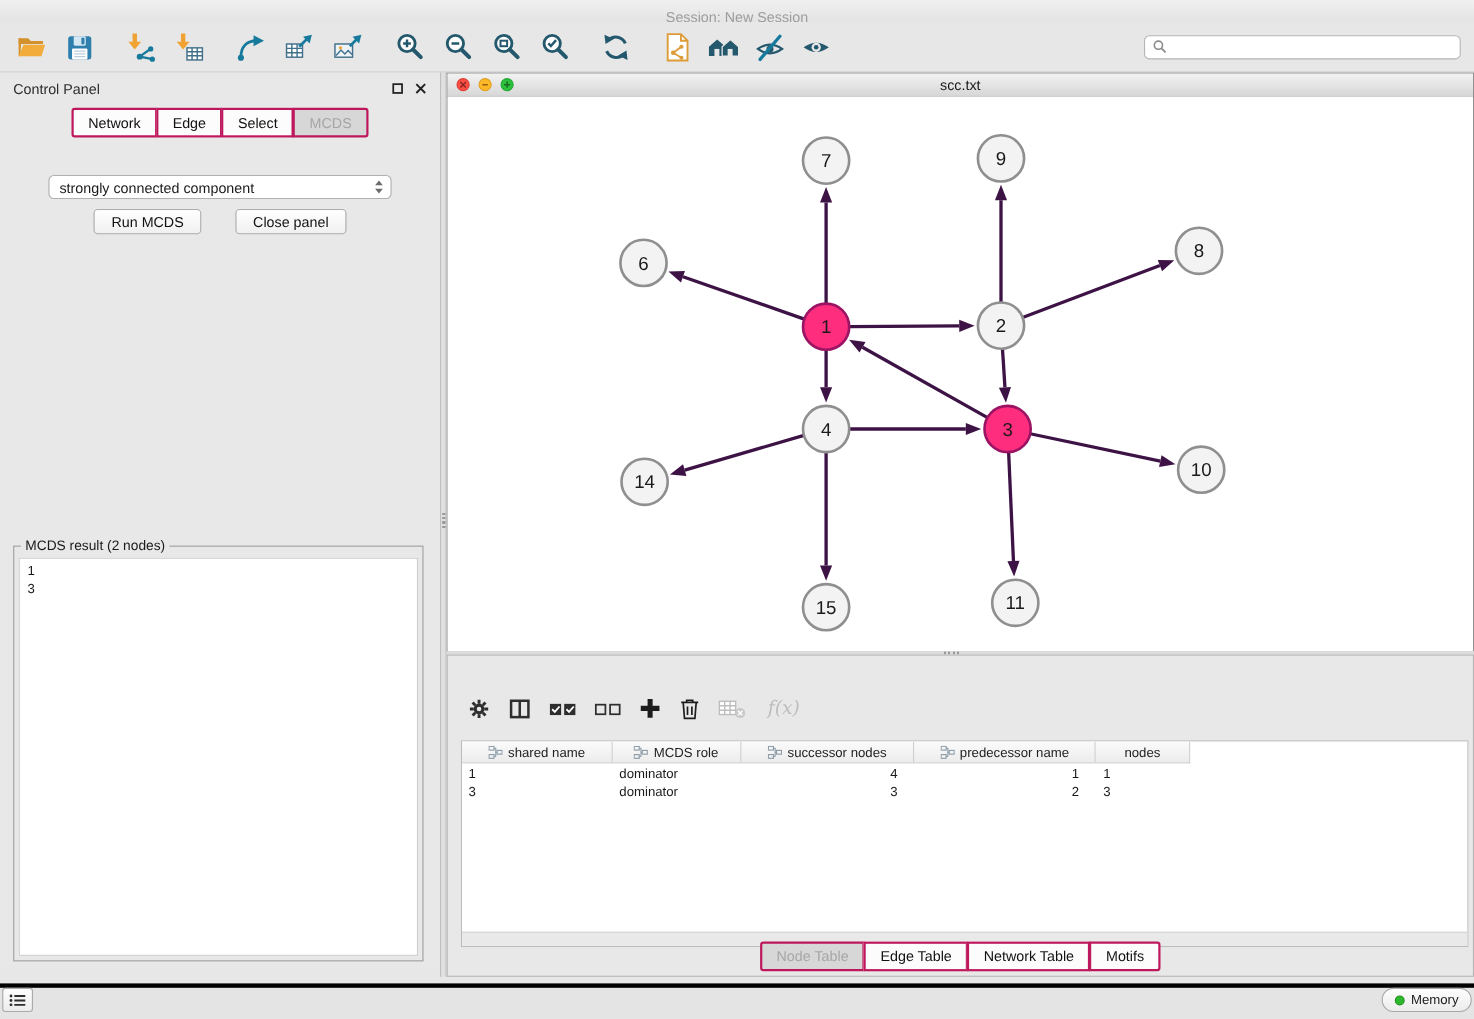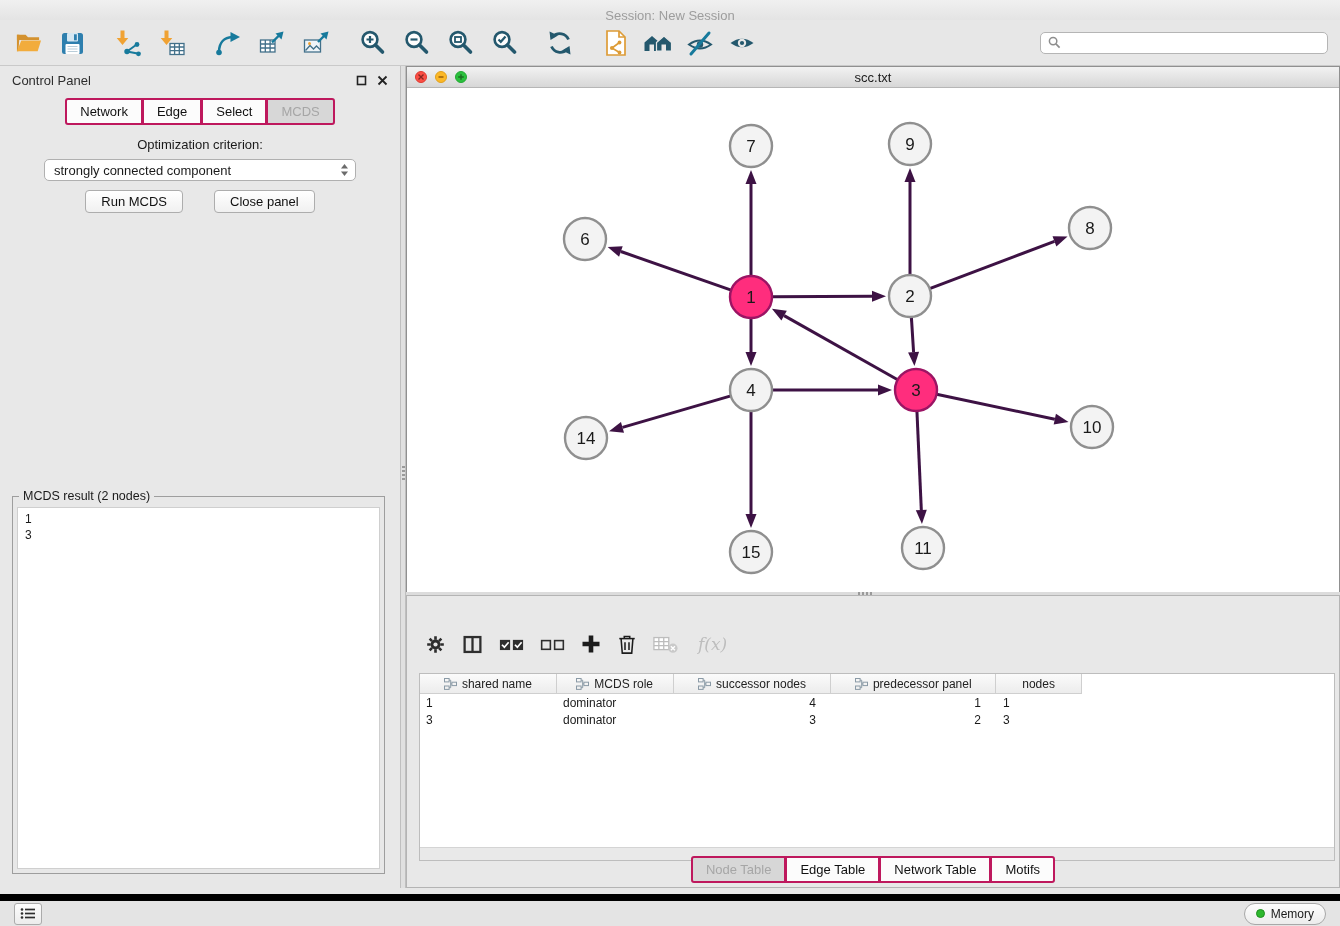--- a/index.html
+++ b/index.html
@@ -78,22 +78,22 @@
 .th { display:flex; align-items:center; justify-content:center; gap:5px; border-right:1px solid #cfcfcf; font-size:12px; color:#222; }
 .th:last-child { border-right:none; }
 .tr { display:flex; height:16px; font-size:12px; align-items:center; margin-top:1px; }
 .td { display:flex; align-items:center; height:16px; }
 .c1 { width:137px; } .c2 { width:117px; } .c3 { width:158px; } .c4 { width:165px; } .c5 { width:85px; }
 .al { padding-left:6px; } .ar { justify-content:flex-end; padding-right:16px; }
 .hscroll { position:absolute; left:0; right:0; bottom:0; height:13px; background:#e9e9e9; border-top:1px solid #d4d4d4; }
 .tp-tabs { position:absolute; left:0; bottom:4px; width:100%; display:flex; justify-content:center; }
 
 
-.statusbar { position:absolute; left:0; bottom:0; width:1340px; height:32px; background:#e4e4e4; border-top:7px solid #000000;
-  display:flex; align-items:center; padding:0 14px; }
+.statusbar { position:absolute; left:0; bottom:0; width:1340px; height:32px; background:#e4e4e4; border-top:4px solid #000000;
+  display:flex; align-items:flex-start; padding:0 2px; }
 .sb-left { width:28px; height:22px; border:1px solid #ababab; border-radius:3px; background:linear-gradient(#fdfdfd,#ececec);
   display:flex; align-items:center; justify-content:center; }
 .memory-btn { margin-left:auto; height:22px; border:1px solid #a8a8a8; border-radius:11px; background:linear-gradient(#fdfdfd,#ececec);
   display:flex; align-items:center; gap:6px; padding:0 11px; font-size:12px; font-family:"Liberation Sans",sans-serif; color:#1a1a1a; }
 .memory-btn .dot { width:9px; height:9px; border-radius:50%; background:#2eb82e; border:1px solid #1f8f1f; }
 </style>
 </head>
 <body>
 
 <div class="titlebar">
@@ -265,21 +265,20 @@
           </svg>
       </span>
     </span>
   </div>
   <div class="cp-tabs">
     <div class="tab">Network</div>
     <div class="tab">Edge</div>
     <div class="tab">Select</div>
     <div class="tab active">MCDS</div>
   </div>
-  <div class="opt-label">Optimization criterion:</div>
   <div class="selectbox">
     <span>strongly connected component</span>
     <span class="spin">
       <svg width="9" height="14" viewBox="0 0 9 14">
         <polygon points="4.5,1 8,5.5 1,5.5" fill="#6b6b6b"></polygon>
         <polygon points="4.5,13 8,8.5 1,8.5" fill="#6b6b6b"></polygon>
       </svg>
     </span>
   </div>
   <div class="cp-buttons">
@@ -460,21 +459,21 @@
         </svg>
         <span>successor nodes</span>
       </div>
       <div class="th c4">
         <svg width="13" height="12" viewBox="0 0 13 12" fill="none" stroke="#8a9aa6">
           <rect x="0.5" y="0.5" width="4.6" height="3.4"></rect>
             <rect x="0.5" y="8" width="4.6" height="3.4"></rect>
             <rect x="7.9" y="4.2" width="4.6" height="3.4"></rect>
             <path d="M5.1 2.2 h1.6 v7.5 M5.1 9.7 h1.6 M6.7 5.9 h1.2"></path>
         </svg>
-        <span>predecessor panel</span>
+        <span>predecessor name</span>
       </div>
       <div class="th c5">
         <span>nodes</span>
       </div>
     </div>
     <div class="tr">
       <div class="td c1 al">1</div>
       <div class="td c2 al">dominator</div>
       <div class="td c3 ar">4</div>
       <div class="td c4 ar">1</div>

